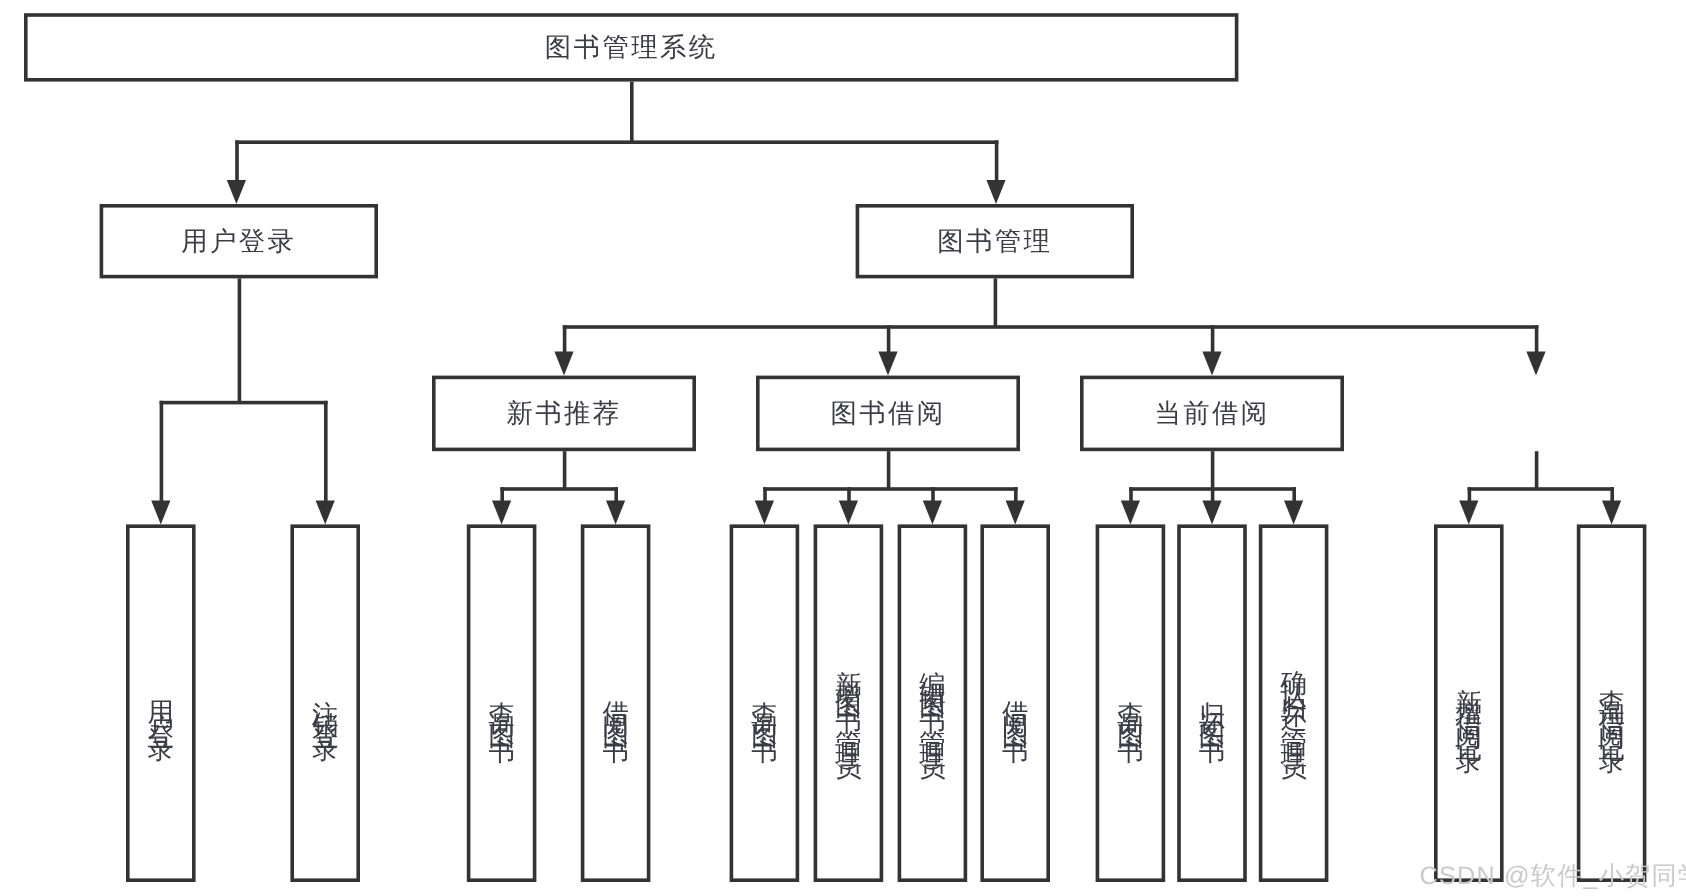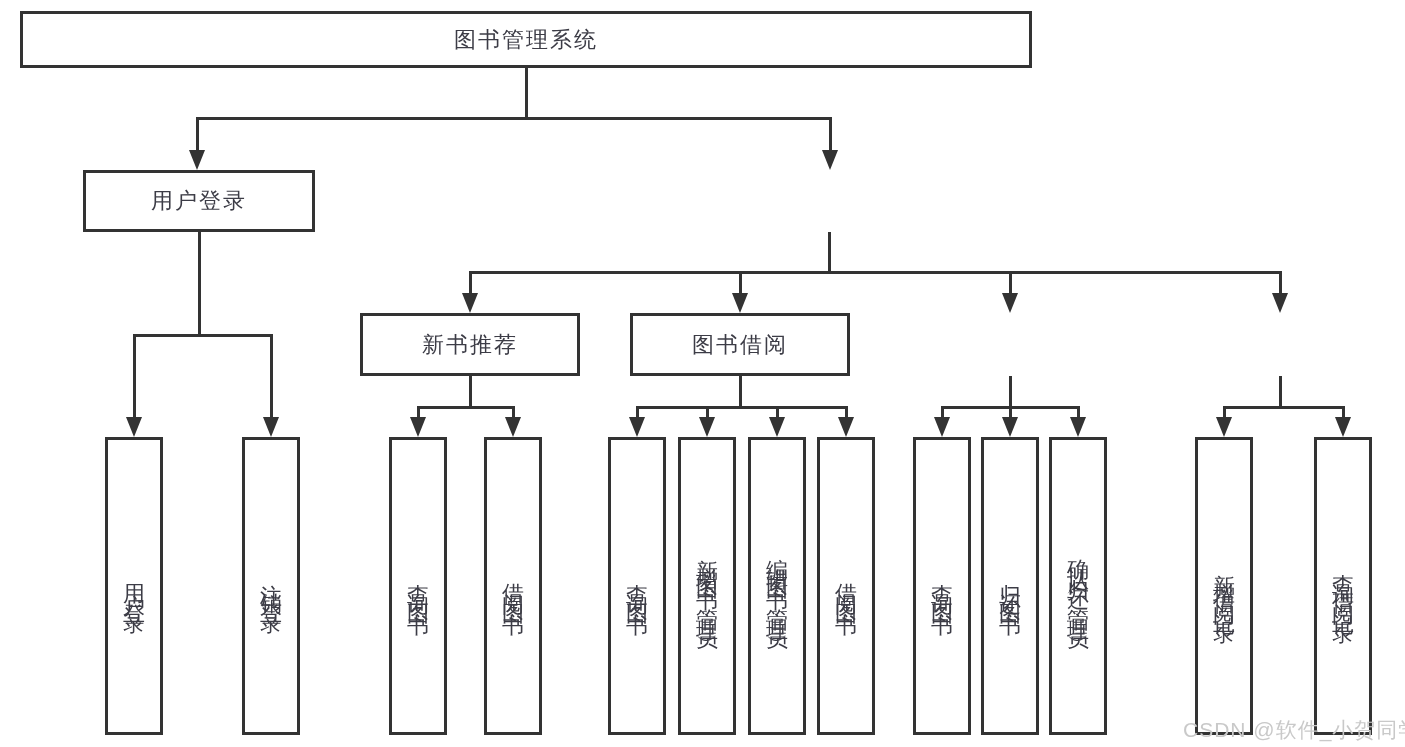--- a/index.html
+++ b/index.html
@@ -36,26 +36,32 @@
 
 <div class="canvas">
 
   <div class="box root-box" style="left:20px;top:11px;width:1012px;height:57px">
     <span>图书管理系统</span>
   </div>
 
   <div class="box l2-box" style="left:83px;top:170px;width:232px;height:62px">
     <span>用户登录</span>
   </div>
+  <div class="box l2-box" style="left:713px;top:170px;width:232px;height:62px">
+    <span>图书管理</span>
+  </div>
 
   <div class="box l3-box" style="left:360px;top:313px;width:220px;height:63px">
     <span>新书推荐</span>
   </div>
   <div class="box l3-box" style="left:630px;top:313px;width:220px;height:63px">
     <span>图书借阅</span>
+  </div>
+  <div class="box l3-box" style="left:900px;top:313px;width:220px;height:63px">
+    <span>当前借阅</span>
   </div>
 
   <div class="box leaf" style="left:105px">
     <span>用户登录</span>
   </div>
   <div class="box leaf" style="left:242px">
     <span>注销登录</span>
   </div>
 
   <div class="box leaf" style="left:389px">

